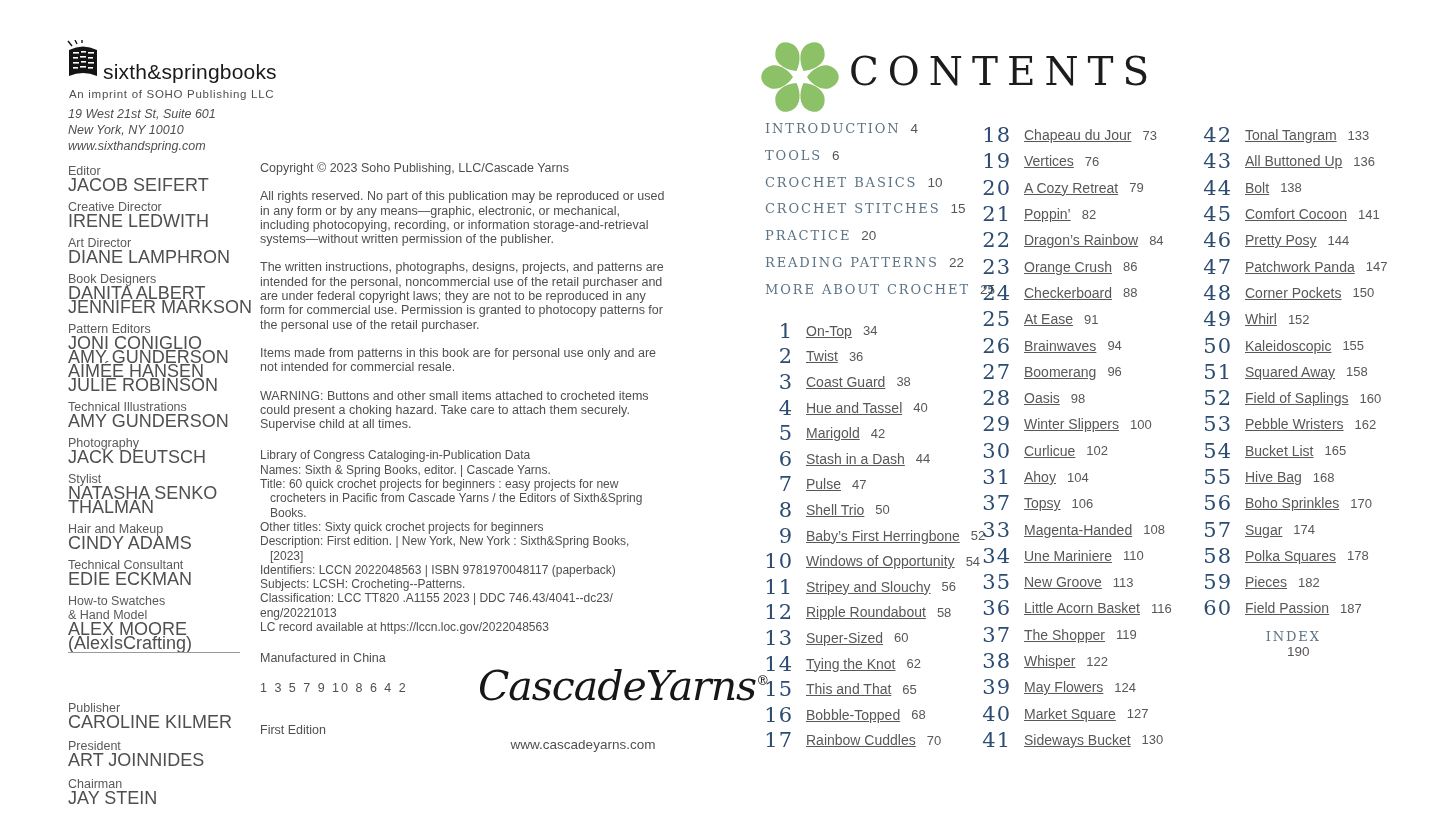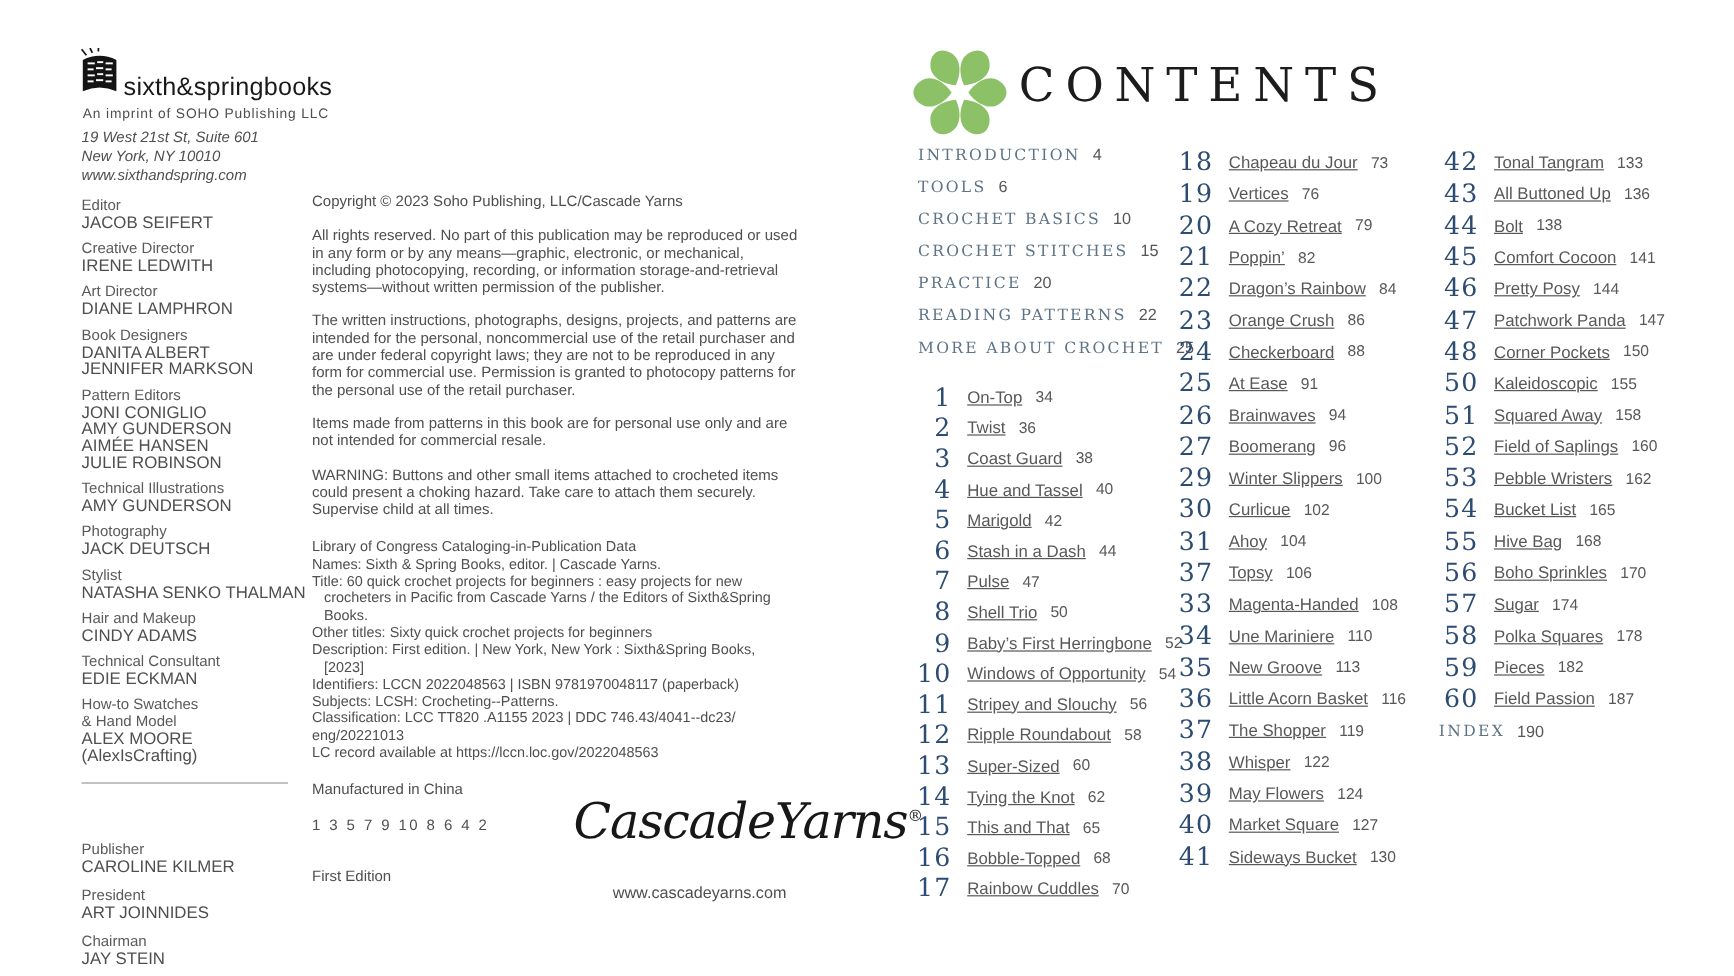--- a/index.html
+++ b/index.html
@@ -10,21 +10,21 @@
   .publisher-logo { position:absolute; left:66px; top:40px; }
   .logo-row { display:flex; align-items:flex-end; }
   .logo-name { font-size:21px; color:#191919; letter-spacing:.2px; margin-left:3px; line-height:1; padding-bottom:2px; }
   .logo-imprint { font-size:11.5px; color:#4f4f4f; letter-spacing:.7px; margin-top:4px; margin-left:3px; }
 
   .address-block { position:absolute; left:68px; top:106px; font-size:12.5px; line-height:16px; color:#4f4f4f; white-space:pre-line;font-style:italic; }
 
   .credits-block { position:absolute; left:68px; top:164px; width:190px; }
   .credit-group { margin-bottom:8px; }
   .credit-role  { font-size:12.5px; line-height:14px; color:#5a5a5a; white-space:pre-line; }
-  .credit-names { font-size:14px; line-height:14px; color:#4f4f4f; white-space:pre-line; }
+  .credit-names { font-size:18px; line-height:14px; color:#4f4f4f; white-space:pre-line; }
 
   .officers-divider { position:absolute; left:68px; top:652px; width:172px; border-top:1px solid #9a9a9a; }
   .officers-block { position:absolute; left:68px; top:661px; width:190px;margin-top:40px; }
   .officers-block .credit-group { margin-bottom:10px; }
 
   .colophon-col { position:absolute; left:260px; top:161px; width:410px; font-size:12.5px; line-height:14.3px; color:#4f4f4f; }
   .colophon-col p { margin:0 0 14px 0; }
   .cataloging { margin-top:17px; font-size:12px; line-height:14.3px; }
   .cat-line { white-space:pre; }
   .manufactured { margin-top:17px; }
@@ -49,21 +49,21 @@
   .proj-col { position:absolute; }
   .proj-col-1 { left:759px; top:318px; }
   .proj-col-2 { left:977px; top:122px; }
   .proj-col-3 { left:1198px; top:122px; }
   .proj-row { height:26.3px; display:flex; align-items:center; }
   .proj-col-1 .proj-row { height:25.6px; }
   .proj-num  { font-family:"DejaVu Serif", serif; font-size:21px; color:#2c4c72; width:34px; text-align:right; letter-spacing:1px; }
   .proj-title{ font-size:14px; color:#58585a; margin-left:13px; white-space:nowrap;text-decoration:underline; }
   .proj-page { font-size:13px; color:#58585a; margin-left:11px; }
 
-  .index-row { display:flex; align-items:center; margin-top:7px; padding-left:1px; }
+  .index-row { display:flex; align-items:center; margin-top:7px; padding-left:1px;flex-direction:column; }
 </style>
 </head>
 <body>
 
 <div class="publisher-logo">
   <div class="logo-row">
     <span>
       <svg width="34" height="40" viewBox="0 0 34 40">
         <g stroke="#141414" stroke-width="1.4">
           <line x1="6" y1="6" x2="2" y2="1"></line>
@@ -456,20 +456,25 @@
       <span class="proj-title">Brainwaves</span>
       <span class="proj-page">94</span>
     </div>
 
     <div class="proj-row">
       <span class="proj-num">27</span>
       <span class="proj-title">Boomerang</span>
       <span class="proj-page">96</span>
     </div>
 
+    <div class="proj-row">
+      <span class="proj-num">28</span>
+      <span class="proj-title">Oasis</span>
+      <span class="proj-page">98</span>
+    </div>
 
     <div class="proj-row">
       <span class="proj-num">29</span>
       <span class="proj-title">Winter Slippers</span>
       <span class="proj-page">100</span>
     </div>
 
     <div class="proj-row">
       <span class="proj-num">30</span>
       <span class="proj-title">Curlicue</span>
@@ -581,20 +586,25 @@
         <span class="proj-title">Patchwork Panda</span>
         <span class="proj-page">147</span>
       </div>
 
       <div class="proj-row">
         <span class="proj-num">48</span>
         <span class="proj-title">Corner Pockets</span>
         <span class="proj-page">150</span>
       </div>
 
+      <div class="proj-row">
+        <span class="proj-num">49</span>
+        <span class="proj-title">Whirl</span>
+        <span class="proj-page">152</span>
+      </div>
 
       <div class="proj-row">
         <span class="proj-num">50</span>
         <span class="proj-title">Kaleidoscopic</span>
         <span class="proj-page">155</span>
       </div>
 
       <div class="proj-row">
         <span class="proj-num">51</span>
         <span class="proj-title">Squared Away</span>

